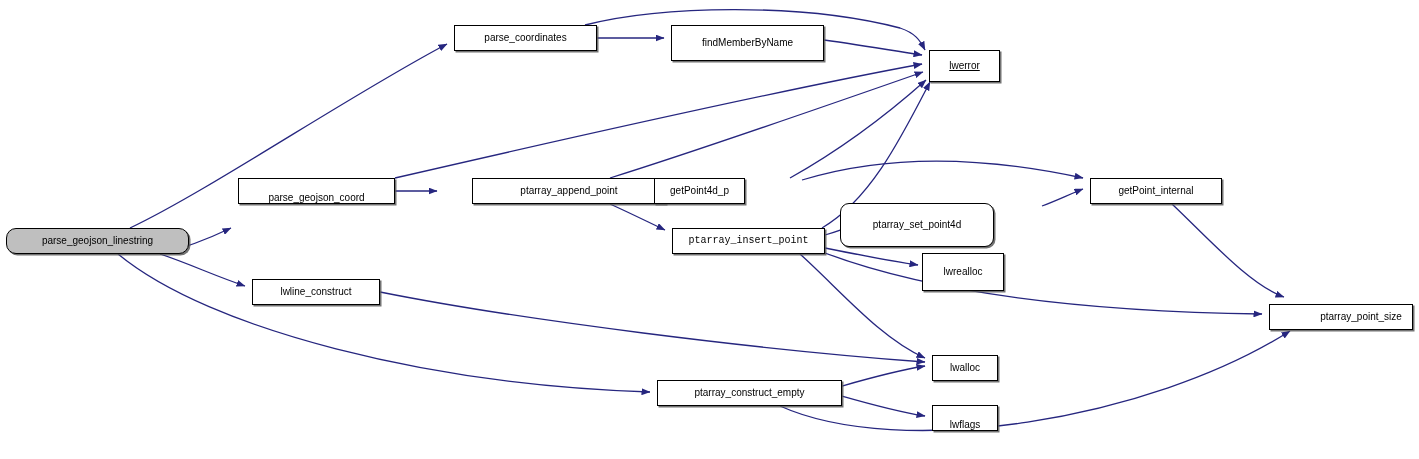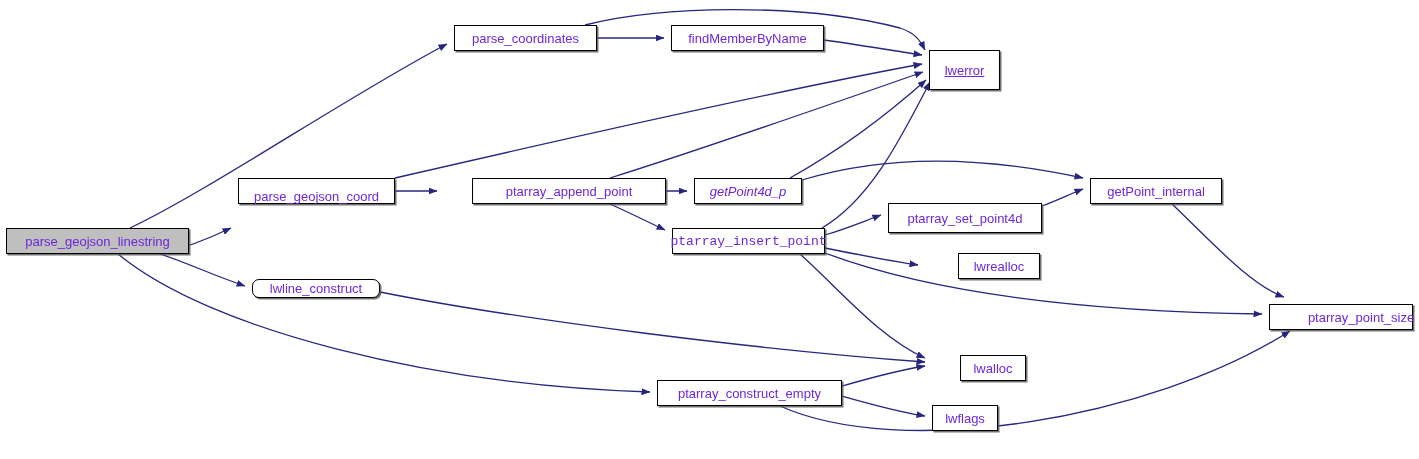--- a/index.html
+++ b/index.html
@@ -9,22 +9,22 @@
     background:#ffffff;
     font-family:"Liberation Sans","DejaVu Sans",sans-serif;
     overflow:hidden;
   }
   #edge-layer{position:absolute;left:0;top:0;width:1419px;height:459px;}
   .node{
     position:absolute;
     box-sizing:border-box;
     border:1px solid #000000;
     background:#ffffff;
-    color:#6d28d9;
-    font-size:13px;
+    color:#000000;
+    font-size:10px;
     line-height:1;
     display:flex;
     align-items:center;
     justify-content:center;
     white-space:nowrap;
     box-shadow:1.5px 1.5px 0 0 rgba(90,90,90,0.85);
     letter-spacing:0px;
   }
   .node.current{
     background:#bfbfbf;
@@ -69,63 +69,63 @@
         <path d="M 1042,206 C 1058,200 1070,194 1083,189" fill="none" stroke="#26267f" stroke-width="1.3" marker-end="url(#arrowhead)"></path>
         <path d="M 1172,204 C 1210,240 1250,285 1284,297" fill="none" stroke="#26267f" stroke-width="1.3" marker-end="url(#arrowhead)"></path>
         <path d="M 380,292 C 520,320 760,350 925,362" fill="none" stroke="#26267f" stroke-width="1.3" marker-end="url(#arrowhead)"></path>
         <path d="M 842,386 C 870,378 900,370 925,366" fill="none" stroke="#26267f" stroke-width="1.3" marker-end="url(#arrowhead)"></path>
         <path d="M 842,396 C 870,404 900,412 925,416" fill="none" stroke="#26267f" stroke-width="1.3" marker-end="url(#arrowhead)"></path>
         <path d="M 780,406 C 900,460 1150,420 1290,331" fill="none" stroke="#26267f" stroke-width="1.3" marker-end="url(#arrowhead)"></path>
       </g>
   </svg>
 
   <div id="nodes">
-      <div class="node current" style="left: 6px; top: 228px; width: 183px; height: 26px;">
+      <div class="node current" style="left: 6px; top: 228px; width: 183px; height: 26px; border-radius: 10px;">
         <span class="nlabel">parse_geojson_linestring</span>
       </div>
       <div class="node" style="left: 454px; top: 25px; width: 143px; height: 26px;">
         <span class="nlabel">parse_coordinates</span>
       </div>
-      <div class="node" style="left: 671px; top: 25px; width: 153px; height: 26px;">
+      <div class="node" style="left: 671px; top: 25px; width: 153px; height: 36px;">
         <span class="nlabel">findMemberByName</span>
       </div>
-      <div class="node" style="left: 929px; top: 50px; width: 71px; height: 40px; text-decoration: underline;">
+      <div class="node" style="left: 929px; top: 50px; width: 71px; height: 32px; text-decoration: underline;">
         <span class="nlabel">lwerror</span>
       </div>
       <div class="node" style="left: 238px; top: 178px; width: 157px; height: 26px; align-items: flex-end;">
         <span class="nlabel">parse_geojson_coord</span>
       </div>
       <div class="node" style="left: 472px; top: 178px; width: 194px; height: 26px;">
         <span class="nlabel">ptarray_append_point</span>
       </div>
-      <div class="node" style="left: 694px; top: 178px; width: 108px; height: 26px; font-style: italic;">
+      <div class="node" style="left: 654px; top: 178px; width: 91px; height: 26px;">
         <span class="nlabel">getPoint4d_p</span>
       </div>
       <div class="node" style="left: 1090px; top: 178px; width: 132px; height: 26px;">
         <span class="nlabel">getPoint_internal</span>
       </div>
-      <div class="node" style="left: 888px; top: 203px; width: 154px; height: 30px;">
+      <div class="node" style="left: 840px; top: 203px; width: 154px; height: 44px; border-radius: 9px;">
         <span class="nlabel">ptarray_set_point4d</span>
       </div>
       <div class="node" style="left: 672px; top: 228px; width: 153px; height: 26px; font-family: Liberation Mono, monospace;">
         <span class="nlabel">ptarray_insert_point</span>
       </div>
-      <div class="node" style="left: 958px; top: 253px; width: 82px; height: 26px;">
+      <div class="node" style="left: 922px; top: 253px; width: 82px; height: 38px;">
         <span class="nlabel">lwrealloc</span>
       </div>
-      <div class="node" style="left: 252px; top: 279px; width: 128px; height: 19px; border-radius: 7px;">
+      <div class="node" style="left: 252px; top: 279px; width: 128px; height: 26px;">
         <span class="nlabel">lwline_construct</span>
       </div>
       <div class="node" style="left: 1269px; top: 304px; width: 144px; height: 26px; padding-left: 40px;">
         <span class="nlabel">ptarray_point_size</span>
       </div>
-      <div class="node" style="left: 932px; top: 355px; width: 66px; height: 26px; margin-left: 28px;">
+      <div class="node" style="left: 932px; top: 355px; width: 66px; height: 26px;">
         <span class="nlabel">lwalloc</span>
       </div>
       <div class="node" style="left: 657px; top: 380px; width: 185px; height: 26px; justify-content: center;">
         <span class="nlabel">ptarray_construct_empty</span>
       </div>
-      <div class="node" style="left: 932px; top: 405px; width: 66px; height: 26px;">
+      <div class="node" style="left: 932px; top: 405px; width: 66px; height: 26px; align-items: flex-end;">
         <span class="nlabel">lwflags</span>
       </div>
     </div>
 
 </div>
 
 </body></html>

